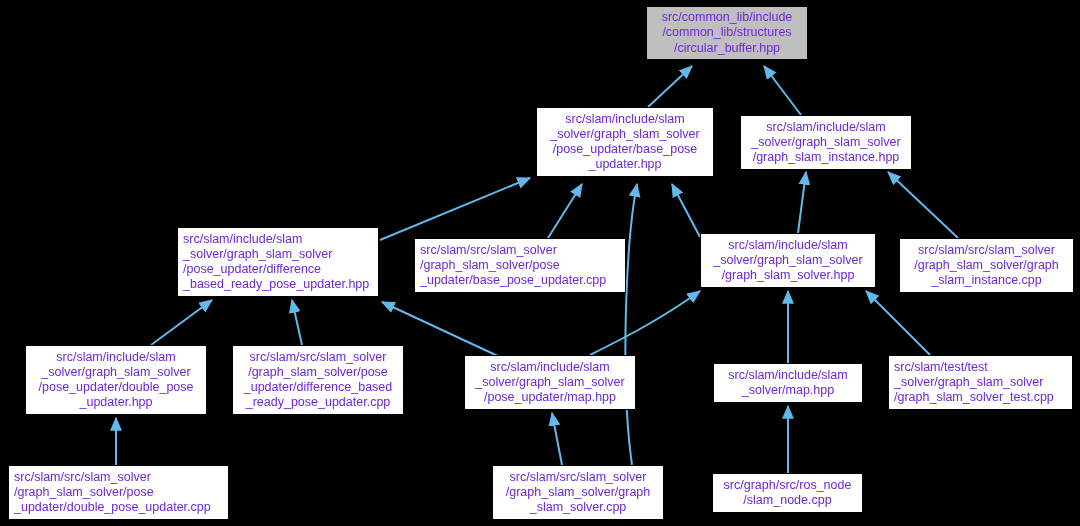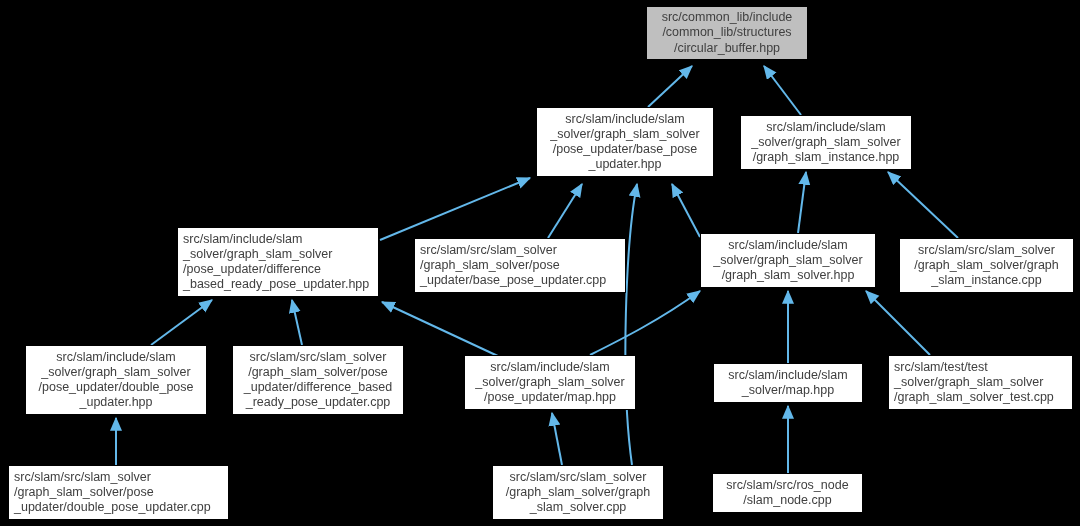--- a/index.html
+++ b/index.html
@@ -20,21 +20,21 @@
     left: 0;
     top: 0;
     width: 1080px;
     height: 526px;
   }
   .node {
     position: absolute;
     box-sizing: border-box;
     background: #ffffff;
     border: 1px solid #000000;
-    color: #404040;
+    color: #6d28d9;
     font-size: 12.5px;
     line-height: 15.2px;
     display: flex;
     flex-direction: column;
     justify-content: center;
     white-space: pre;
     z-index: 5;
   }
   .node.root {
     background: #bfbfbf;
@@ -112,16 +112,16 @@
 _solver/map.hpp</span></div>
       <div class="node left" style="left: 888px; top: 355px; width: 185px; height: 55px;"><span class="node-label">src/slam/test/test
 _solver/graph_slam_solver
 /graph_slam_solver_test.cpp</span></div>
       <div class="node left" style="left: 8px; top: 465px; width: 221px; height: 55px;"><span class="node-label">src/slam/src/slam_solver
 /graph_slam_solver/pose
 _updater/double_pose_updater.cpp</span></div>
       <div class="node center" style="left: 492px; top: 465px; width: 172px; height: 55px;"><span class="node-label">src/slam/src/slam_solver
 /graph_slam_solver/graph
 _slam_solver.cpp</span></div>
-      <div class="node center" style="left: 712px; top: 473px; width: 151px; height: 40px;"><span class="node-label">src/slam/src/ros_node
+      <div class="node center" style="left: 712px; top: 473px; width: 151px; height: 40px;"><span class="node-label">src/graph/src/ros_node
 /slam_node.cpp</span></div>
     </div>
 </div>
 
 </body></html>

